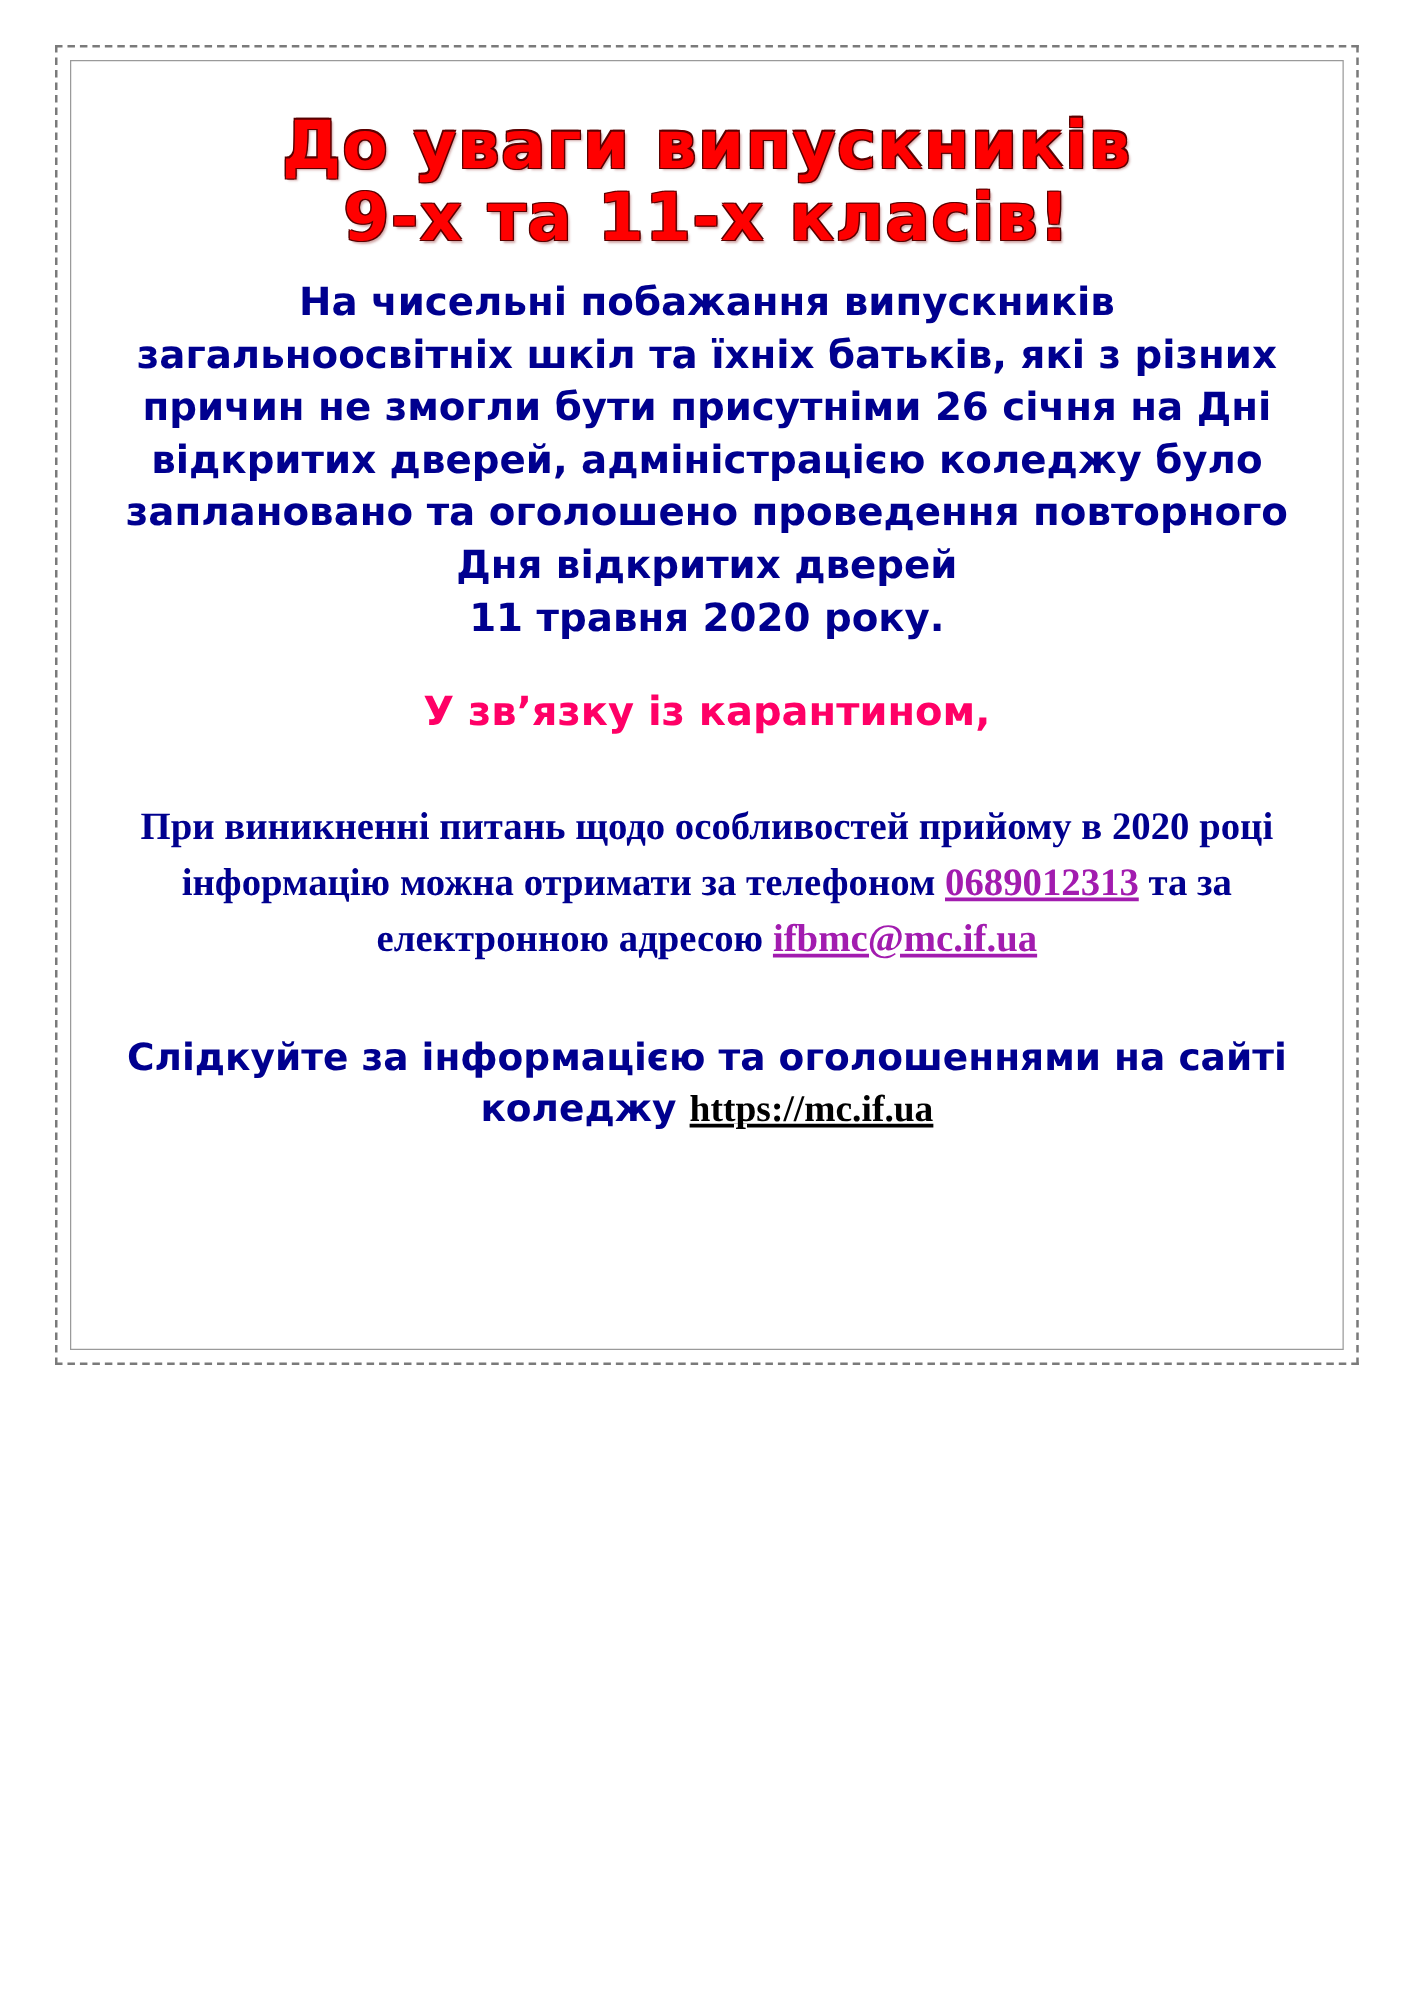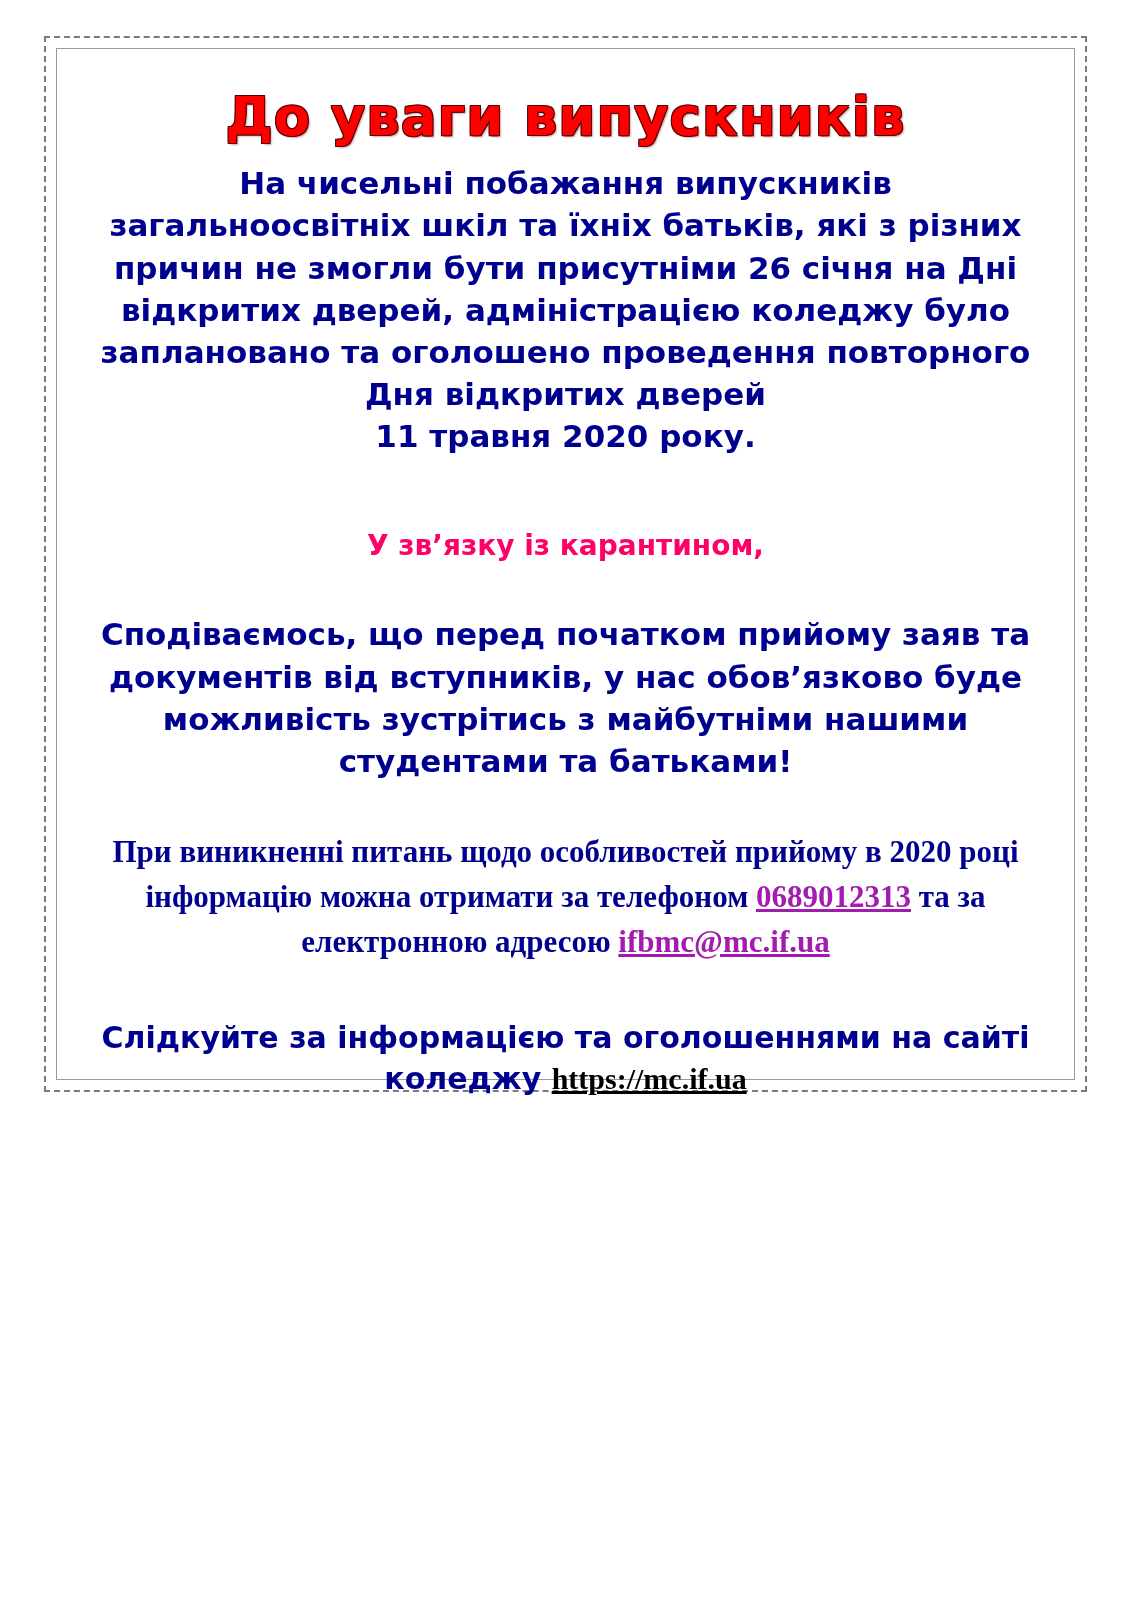--- a/index.html
+++ b/index.html
@@ -80,22 +80,22 @@
 
   .block-intro {
     margin-top: 16px;
   }
   .block-intro .l-date {
     display: block;
   }
 
   .quarantine {
     color: #ff0066;
-    margin-top: 70px;
-    font-size: 28px;
+    margin-top: 32px;
+    font-size: 32px;
     line-height: 1.36;
   }
   .quarantine .underline {
     display: block;
     text-decoration: underline;
     text-underline-offset: 3px;
   }
 
   .block-hope {
     margin-top: 48px;
@@ -135,32 +135,32 @@
 
 <div class="page">
 
   <div class="frame-outer"></div>
   <div class="frame-inner"></div>
 
   <div class="content">
 
     <h1 class="title">
       <span>До уваги випускників</span>
+      <span class="line2">9-х та 11-х класів!</span>
     </h1>
 
     <p class="para block-intro">
       <span>На чисельні побажання випускників загальноосвітніх шкіл та їхніх батьків, які з різних причин не змогли бути присутніми 26 січня на Дні відкритих дверей, адміністрацією коледжу було заплановано та оголошено проведення повторного Дня відкритих дверей</span>
       <span class="l-date">11 травня 2020 року.</span>
     </p>
 
     <p class="para quarantine">
       <span>У зв’язку із карантином,</span><br>
     </p>
 
-    <p class="para block-hope">Сподіваємось, що перед початком прийому заяв та документів від вступників, у нас обов’язково буде можливість зустрітись з майбутніми нашими студентами та батьками!</p>
 
     <p class="block-contact">
       <span>При виникненні питань щодо особливостей прийому в 2020 році  інформацію можна отримати за телефоном </span><a class="link" href="#">0689012313</a><span> та за електронною адресою </span><a class="link" href="#">ifbmc@mc.if.ua</a>
     </p>
 
     <p class="block-follow">
       <span>Слідкуйте за інформацією та оголошеннями на сайті коледжу </span><a class="site-link" href="#">https://mc.if.ua</a>
     </p>
 
   </div>

